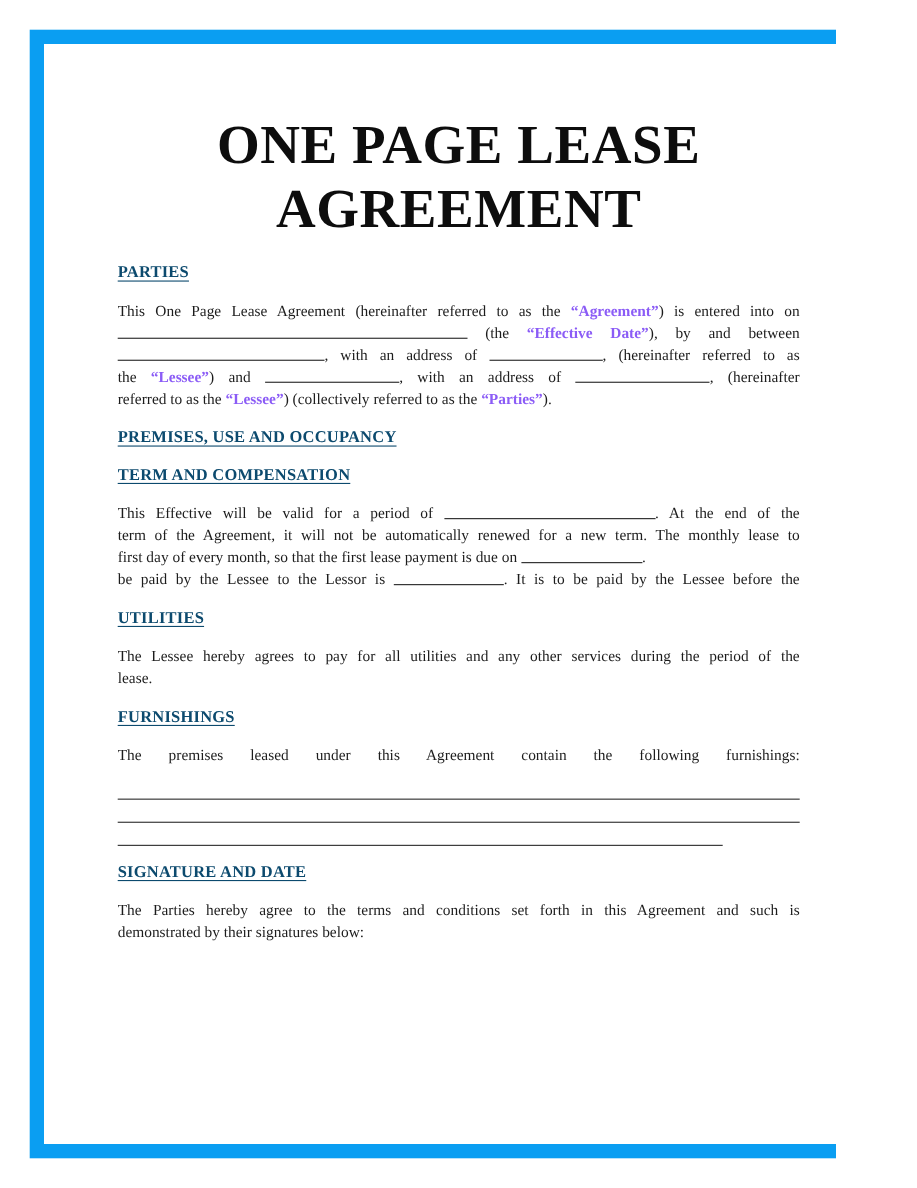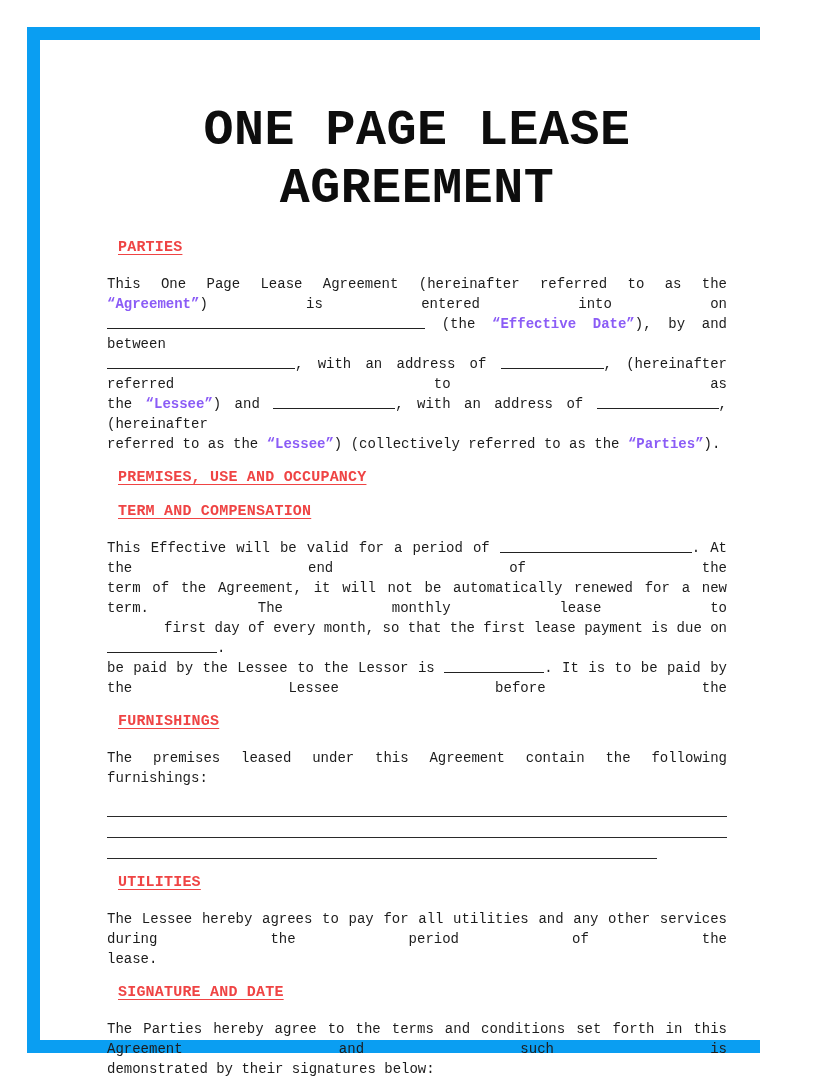--- a/index.html
+++ b/index.html
@@ -1,21 +1,21 @@
 <!DOCTYPE html>
 <html><head>
 <meta charset="utf-8">
 <style>
   html,body{margin:0;padding:0;background:#ffffff;}
   .page{
     position:relative;
     width:760px;height:1080px;
     background:#ffffff;
     overflow:hidden;
-    font-family:Liberation Mono, monospace;
+    font-family:Liberation Serif, serif;
     color:#1c1c1c;
   }
   .frame{
     position:absolute;
     left:27px;top:27px;
     width:780px;height:1026px;
     box-sizing:border-box;
     border:13px solid #0a9ef2;
   }
   .content{
@@ -26,25 +26,25 @@
   h1.doc-title{
     margin:62px 0 0 0;
     text-align:center;
     font-size:50px;
     line-height:58px;
     font-weight:bold;
     color:#0d0d0d;
     letter-spacing:.5px;
   }
   h2.sec-h{
-    margin:14px 0 0 11px;
+    margin:14px 0 0 0;
     font-size:15px;
     line-height:20px;
     font-weight:bold;
-    color:#ef4444;
+    color:#0c4a6e;
     text-decoration:underline;
     text-underline-offset:3px;
     letter-spacing:.2px;
   }
   .sections > section:first-child h2.sec-h{margin-top:20px;}
   .para{margin:16px 0 0 0;}
   .line{
     font-size:14px;
     line-height:20px;
     text-align:justify;
@@ -93,34 +93,34 @@
         <section>
           <h2 class="sec-h">TERM AND COMPENSATION</h2>
           <div class="para">
             <div class="line"><span>This Effective will be valid for a period of </span><span class="blank" style="width: 192px;"></span><span>. At the end of the</span></div>
             <div class="line"><span>term of the Agreement, it will not be automatically renewed for a new term. The monthly lease to</span></div>
             <div class="line last"><span>first day of every month, so that the first lease payment is due on </span><span class="blank" style="width: 110px;"></span><span>.</span></div>
             <div class="line"><span>be paid by the Lessee to the Lessor is </span><span class="blank" style="width: 100px;"></span><span>. It is to be paid by the Lessee before the</span></div>
           </div>
         </section>
         <section>
+          <h2 class="sec-h">UTILITIES</h2>
+          <div class="para">
+            <div class="line"><span>The Lessee hereby agrees to pay for all utilities and any other services during the period of the</span></div>
+            <div class="line last"><span>lease.</span></div>
+          </div>
+        </section>
+        <section>
           <h2 class="sec-h">FURNISHINGS</h2>
           <div class="para">
             <div class="line"><span>The premises leased under this Agreement contain the following furnishings:</span></div>
           </div>
           <div class="blank-row first" style="width: 620px;"></div>
           <div class="blank-row" style="width: 620px;"></div>
           <div class="blank-row" style="width: 550px;"></div>
-        </section>
-        <section>
-          <h2 class="sec-h">UTILITIES</h2>
-          <div class="para">
-            <div class="line"><span>The Lessee hereby agrees to pay for all utilities and any other services during the period of the</span></div>
-            <div class="line last"><span>lease.</span></div>
-          </div>
         </section>
         <section>
           <h2 class="sec-h">SIGNATURE AND DATE</h2>
           <div class="para">
             <div class="line"><span>The Parties hereby agree to the terms and conditions set forth in this Agreement and such is</span></div>
             <div class="line last"><span>demonstrated by their signatures below:</span></div>
           </div>
         </section>
       </div>
   </div>

